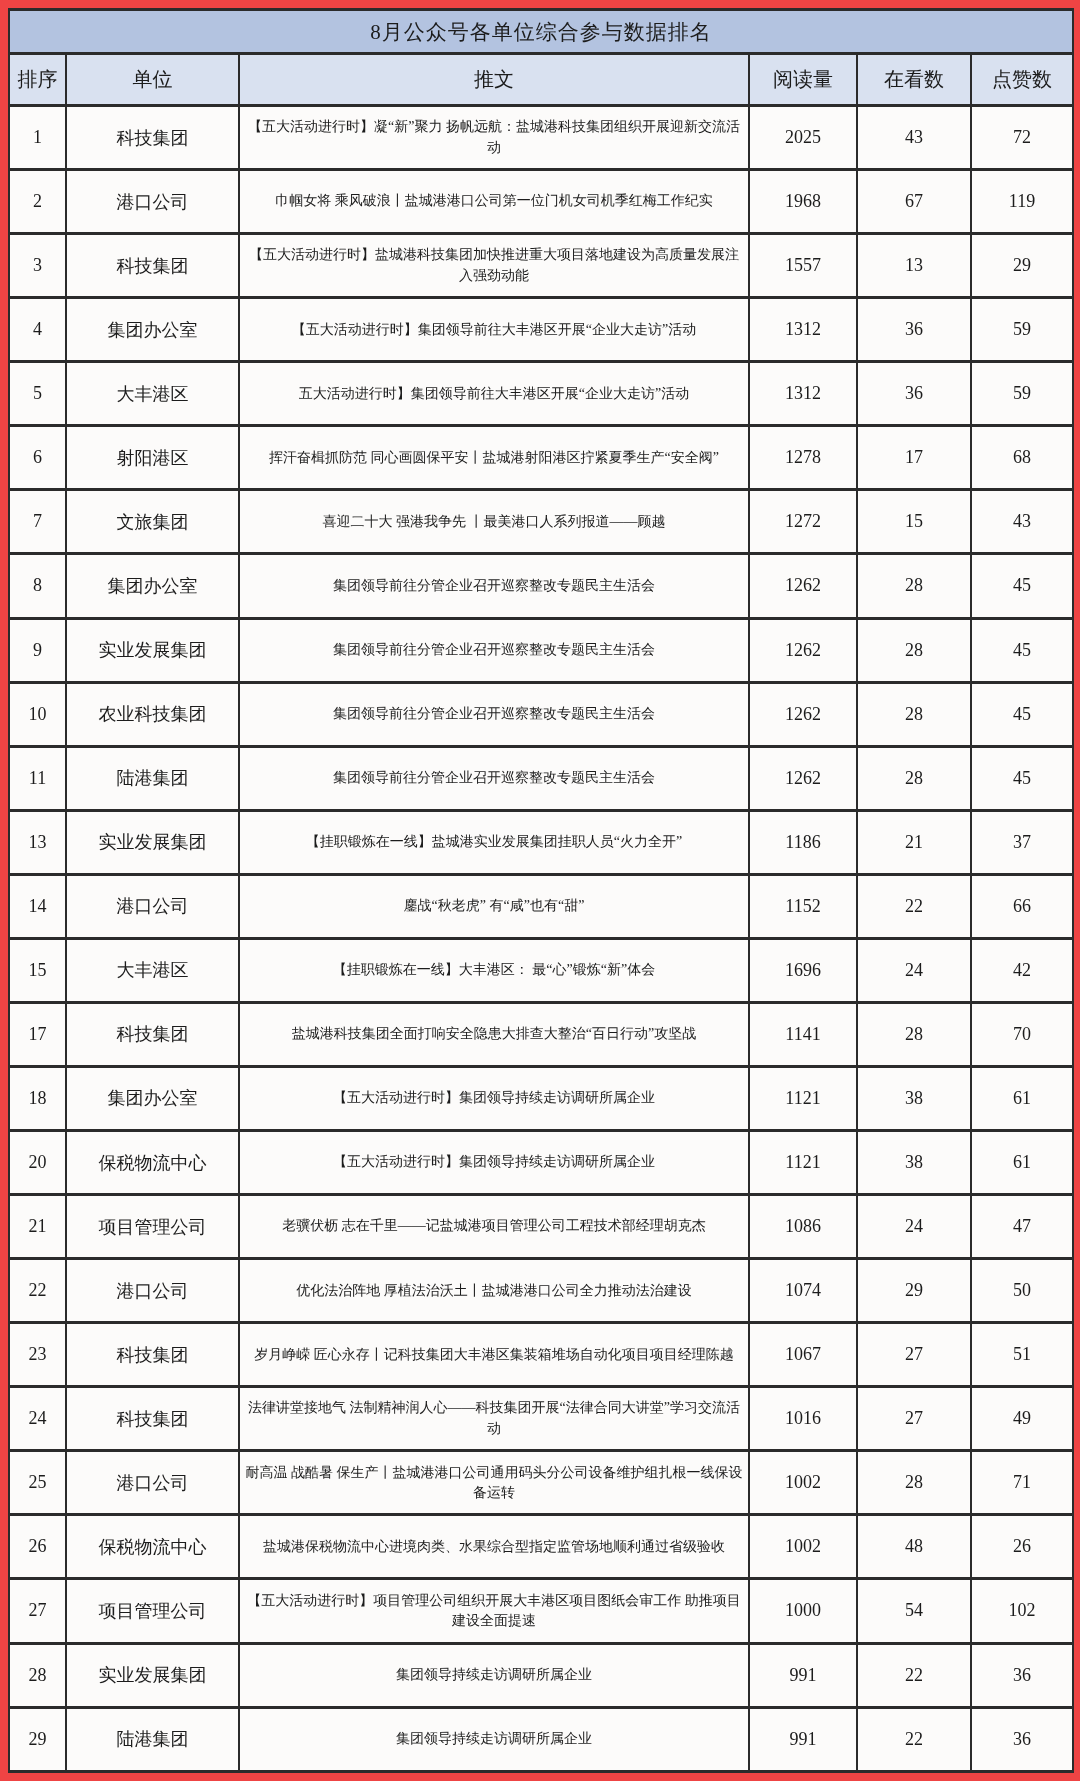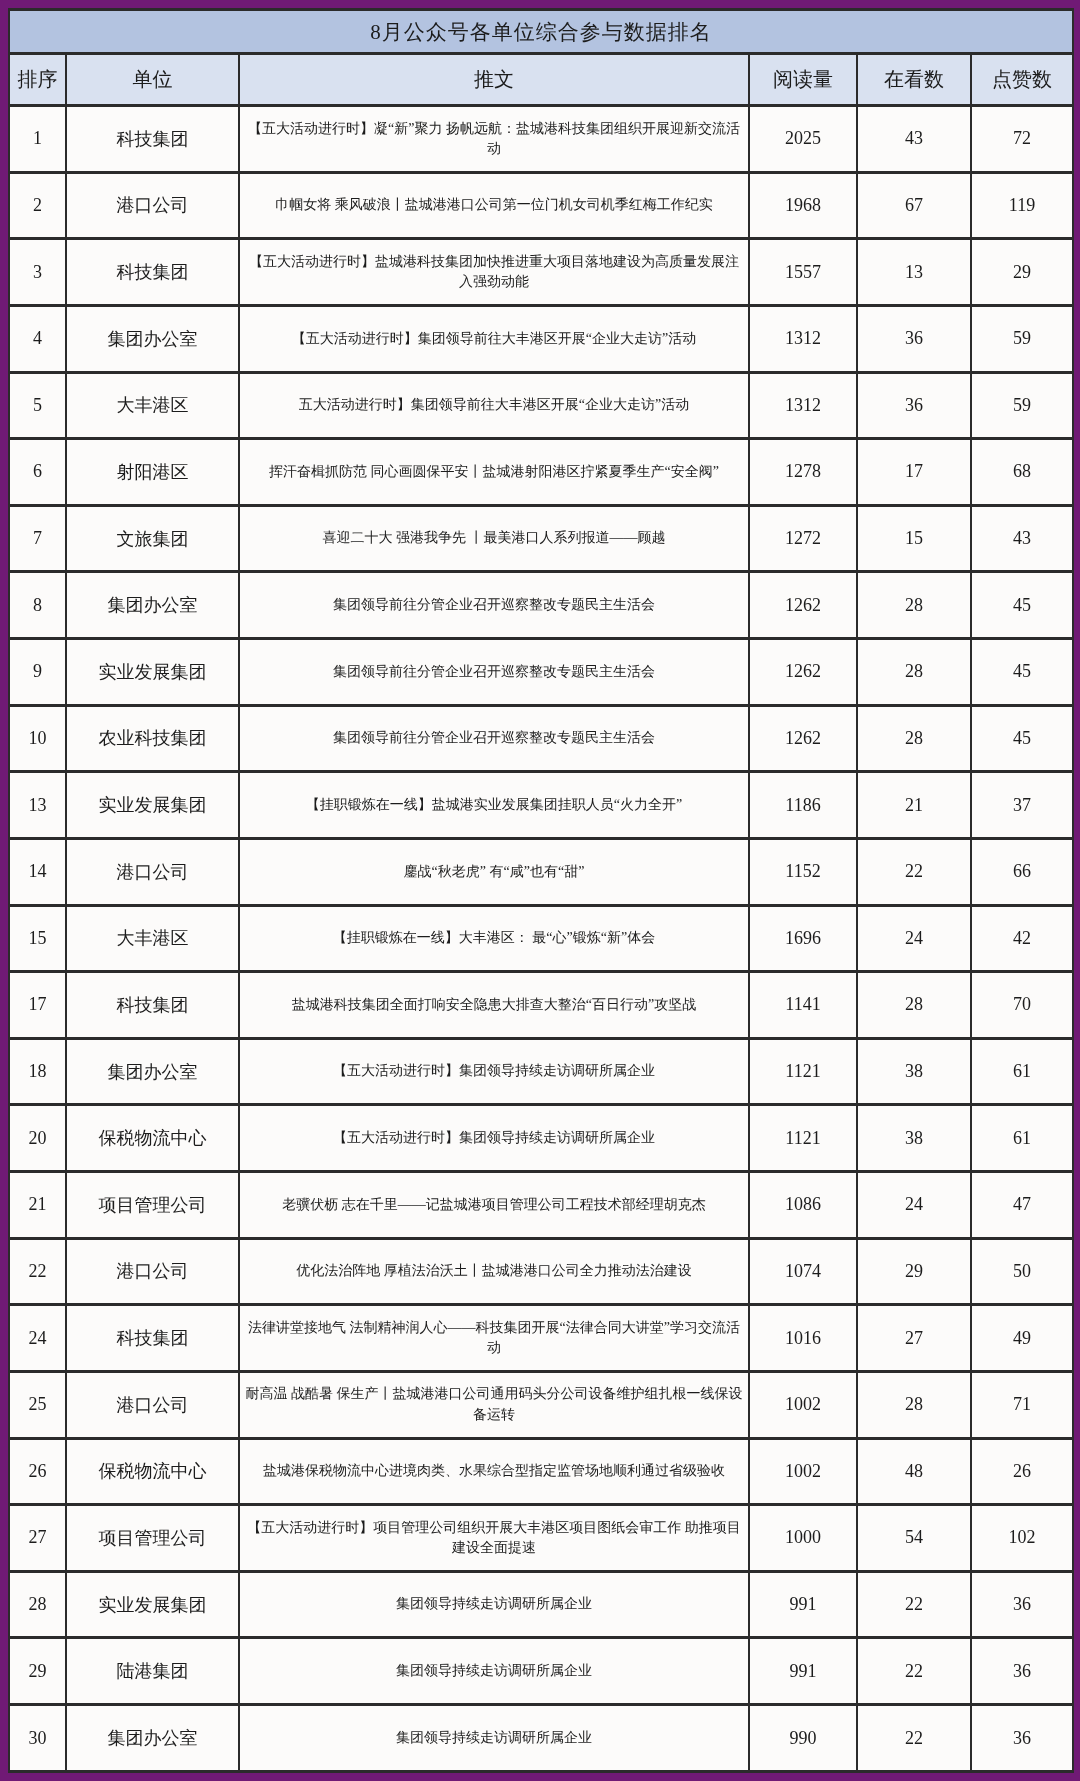--- a/index.html
+++ b/index.html
@@ -11,21 +11,21 @@
   }
   html,body{margin:0;padding:0;}
   body{
     background:#ffffff;
     font-family:"Liberation Serif","DejaVu Serif",serif;
     color:var(--text);
   }
   .page{
     width:1080px;
     height:1781px;
-    background:#701a75;
+    background:#ef4444;
     box-sizing:border-box;
     padding:8px;
   }
   table.ranking{
     border-collapse:collapse;
     table-layout:fixed;
     width:1064px;
     height:1765px;
   }
   table.ranking th, table.ranking td{
@@ -170,20 +170,28 @@
         </tr>
         <tr>
           <td class="col-rank">10</td>
           <td class="col-unit">农业科技集团</td>
           <td class="col-tweet">集团领导前往分管企业召开巡察整改专题民主生活会</td>
           <td class="col-reads">1262</td>
           <td class="col-watching">28</td>
           <td class="col-likes">45</td>
         </tr>
         <tr>
+          <td class="col-rank">11</td>
+          <td class="col-unit">陆港集团</td>
+          <td class="col-tweet">集团领导前往分管企业召开巡察整改专题民主生活会</td>
+          <td class="col-reads">1262</td>
+          <td class="col-watching">28</td>
+          <td class="col-likes">45</td>
+        </tr>
+        <tr>
           <td class="col-rank">13</td>
           <td class="col-unit">实业发展集团</td>
           <td class="col-tweet">【挂职锻炼在一线】盐城港实业发展集团挂职人员“火力全开”</td>
           <td class="col-reads">1186</td>
           <td class="col-watching">21</td>
           <td class="col-likes">37</td>
         </tr>
         <tr>
           <td class="col-rank">14</td>
           <td class="col-unit">港口公司</td>
@@ -234,20 +242,28 @@
         </tr>
         <tr>
           <td class="col-rank">22</td>
           <td class="col-unit">港口公司</td>
           <td class="col-tweet">优化法治阵地 厚植法治沃土丨盐城港港口公司全力推动法治建设</td>
           <td class="col-reads">1074</td>
           <td class="col-watching">29</td>
           <td class="col-likes">50</td>
         </tr>
         <tr>
+          <td class="col-rank">23</td>
+          <td class="col-unit">科技集团</td>
+          <td class="col-tweet">岁月峥嵘 匠心永存丨记科技集团大丰港区集装箱堆场自动化项目项目经理陈越</td>
+          <td class="col-reads">1067</td>
+          <td class="col-watching">27</td>
+          <td class="col-likes">51</td>
+        </tr>
+        <tr>
           <td class="col-rank">24</td>
           <td class="col-unit">科技集团</td>
           <td class="col-tweet">法律讲堂接地气 法制精神润人心——科技集团开展“法律合同大讲堂”学习交流活动</td>
           <td class="col-reads">1016</td>
           <td class="col-watching">27</td>
           <td class="col-likes">49</td>
         </tr>
         <tr>
           <td class="col-rank">25</td>
           <td class="col-unit">港口公司</td>
@@ -281,23 +297,15 @@
           <td class="col-likes">36</td>
         </tr>
         <tr>
           <td class="col-rank">29</td>
           <td class="col-unit">陆港集团</td>
           <td class="col-tweet">集团领导持续走访调研所属企业</td>
           <td class="col-reads">991</td>
           <td class="col-watching">22</td>
           <td class="col-likes">36</td>
         </tr>
-        <tr>
-          <td class="col-rank">30</td>
-          <td class="col-unit">集团办公室</td>
-          <td class="col-tweet">集团领导持续走访调研所属企业</td>
-          <td class="col-reads">990</td>
-          <td class="col-watching">22</td>
-          <td class="col-likes">36</td>
-        </tr>
       </tbody>
   </table>
 </div>
 
 </body></html>

